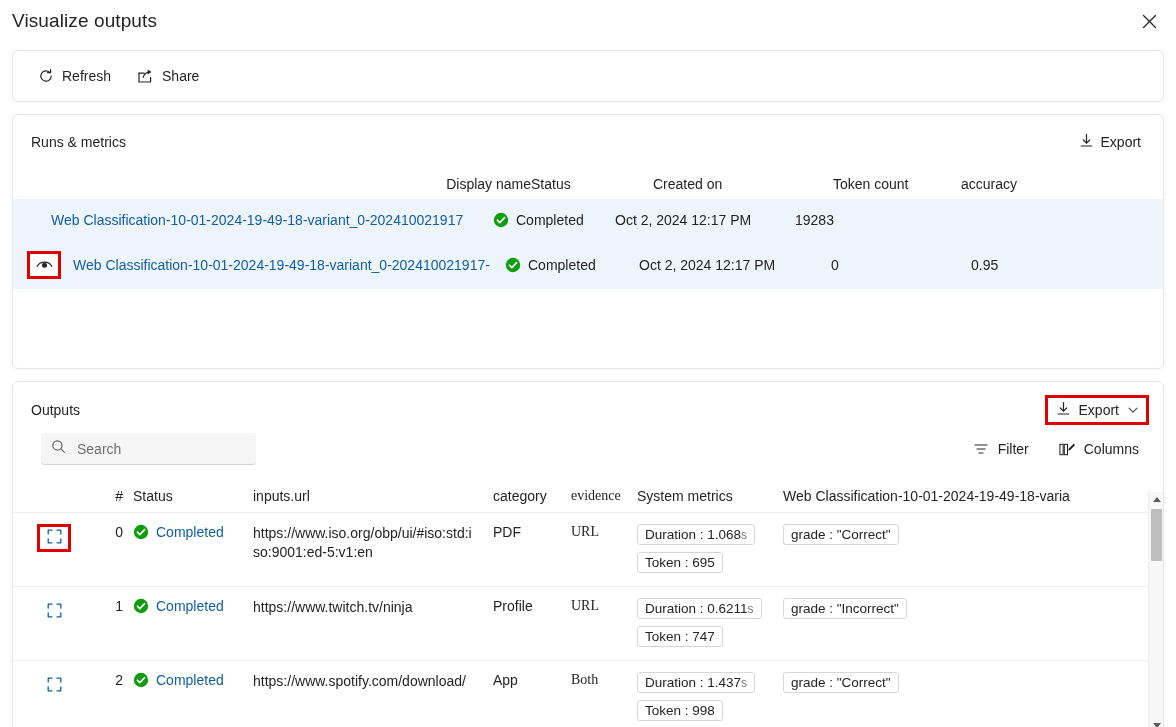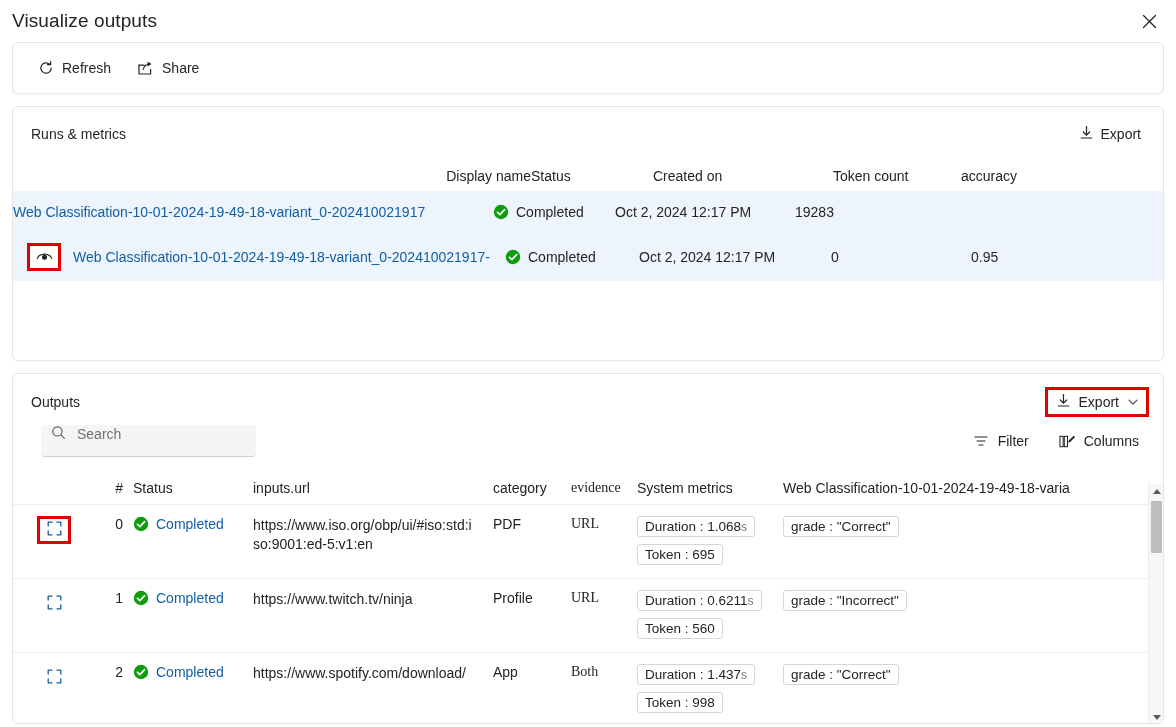--- a/index.html
+++ b/index.html
@@ -35,21 +35,21 @@
     border: none;
   }
   .close-btn svg { display: block; }
 
   
   .card {
     background: #ffffff;
     border: 1px solid #e6e6e6;
     border-radius: 6px;
     box-shadow: 0 1px 2px rgba(0,0,0,.045);
-    margin: 0 12px 12px 12px;
+    margin: 8px 12px 12px 12px;
   }
 
   
   .commandbar {
     height: 52px;
     display: flex;
     align-items: center;
     padding-left: 14px;
     gap: 6px;
   }
@@ -100,21 +100,21 @@
   .runs-body .runs-row { background: #eef4fc; }
   .runs-body .runs-row.r1 { height: 42px; }
   .runs-body .runs-row.r2 { height: 48px; gap: 12px; }
   .c-name    { width: 480px; padding-left: 38px; overflow: hidden; white-space: nowrap; text-align: right; }
   .c-status  { width: 122px; }
   .c-created { width: 180px; }
   .c-token   { width: 128px; }
   .c-acc     { width: 120px; }
   .runs-body .c-name { padding-left: 0; display: flex; align-items: center; }
   .run-link { color: #115ea3; cursor: pointer; white-space: nowrap; overflow: hidden; }
-  .name-indent { }
+  .name-indent { padding-left: 38px; }
 
   .eye-box {
     width: 34px; height: 28px;
     border: 3px solid #e00000;
     display: flex; align-items: center; justify-content: center;
     margin-left: 14px; margin-right: 12px;
     flex: 0 0 auto;
     background: #ffffff;
   }
 
@@ -135,21 +135,21 @@
     font-size: 14px; cursor: pointer;
     background: #ffffff;
   }
   .chev { font-size: 10px; color: #555; margin-left: 1px; }
 
   .second-bar {
     display: flex; align-items: center; justify-content: space-between;
     padding: 8px 14px 0 28px;
   }
   .search-box {
-    display: flex; align-items: flex-start; gap: 9px;
+    display: flex; align-items: center; gap: 9px;
     width: 215px; height: 32px;
     background: #f5f5f5;
     border-radius: 4px;
     border-bottom: 1px solid #d1d1d1;
     padding: 0 10px;
   }
   .search-input {
     border: none; outline: none; background: transparent;
     font-size: 14px; color: #242424; width: 100%;
     font-family: "Liberation Sans", sans-serif;
@@ -472,21 +472,21 @@
         </span>
       </span>
       <span class="o-url"><span class="url-text">https://www.twitch.tv/ninja</span></span>
       <span class="o-cat">Profile</span>
       <span class="o-evi">URL</span>
       <span class="o-sys">
         <span class="chip">
             <span>Duration : 0.6211</span>
             <span class="unit">s</span>
           </span><br>
-        <span class="chip">Token : 560</span>
+        <span class="chip">Token : 747</span>
       </span>
       <span class="o-web">
         <span class="chip">grade : "Incorrect"</span>
       </span>
     </div>
 
     <div class="out-row">
       <span class="o-exp">
         <span class="expand-plain">
           <span>

